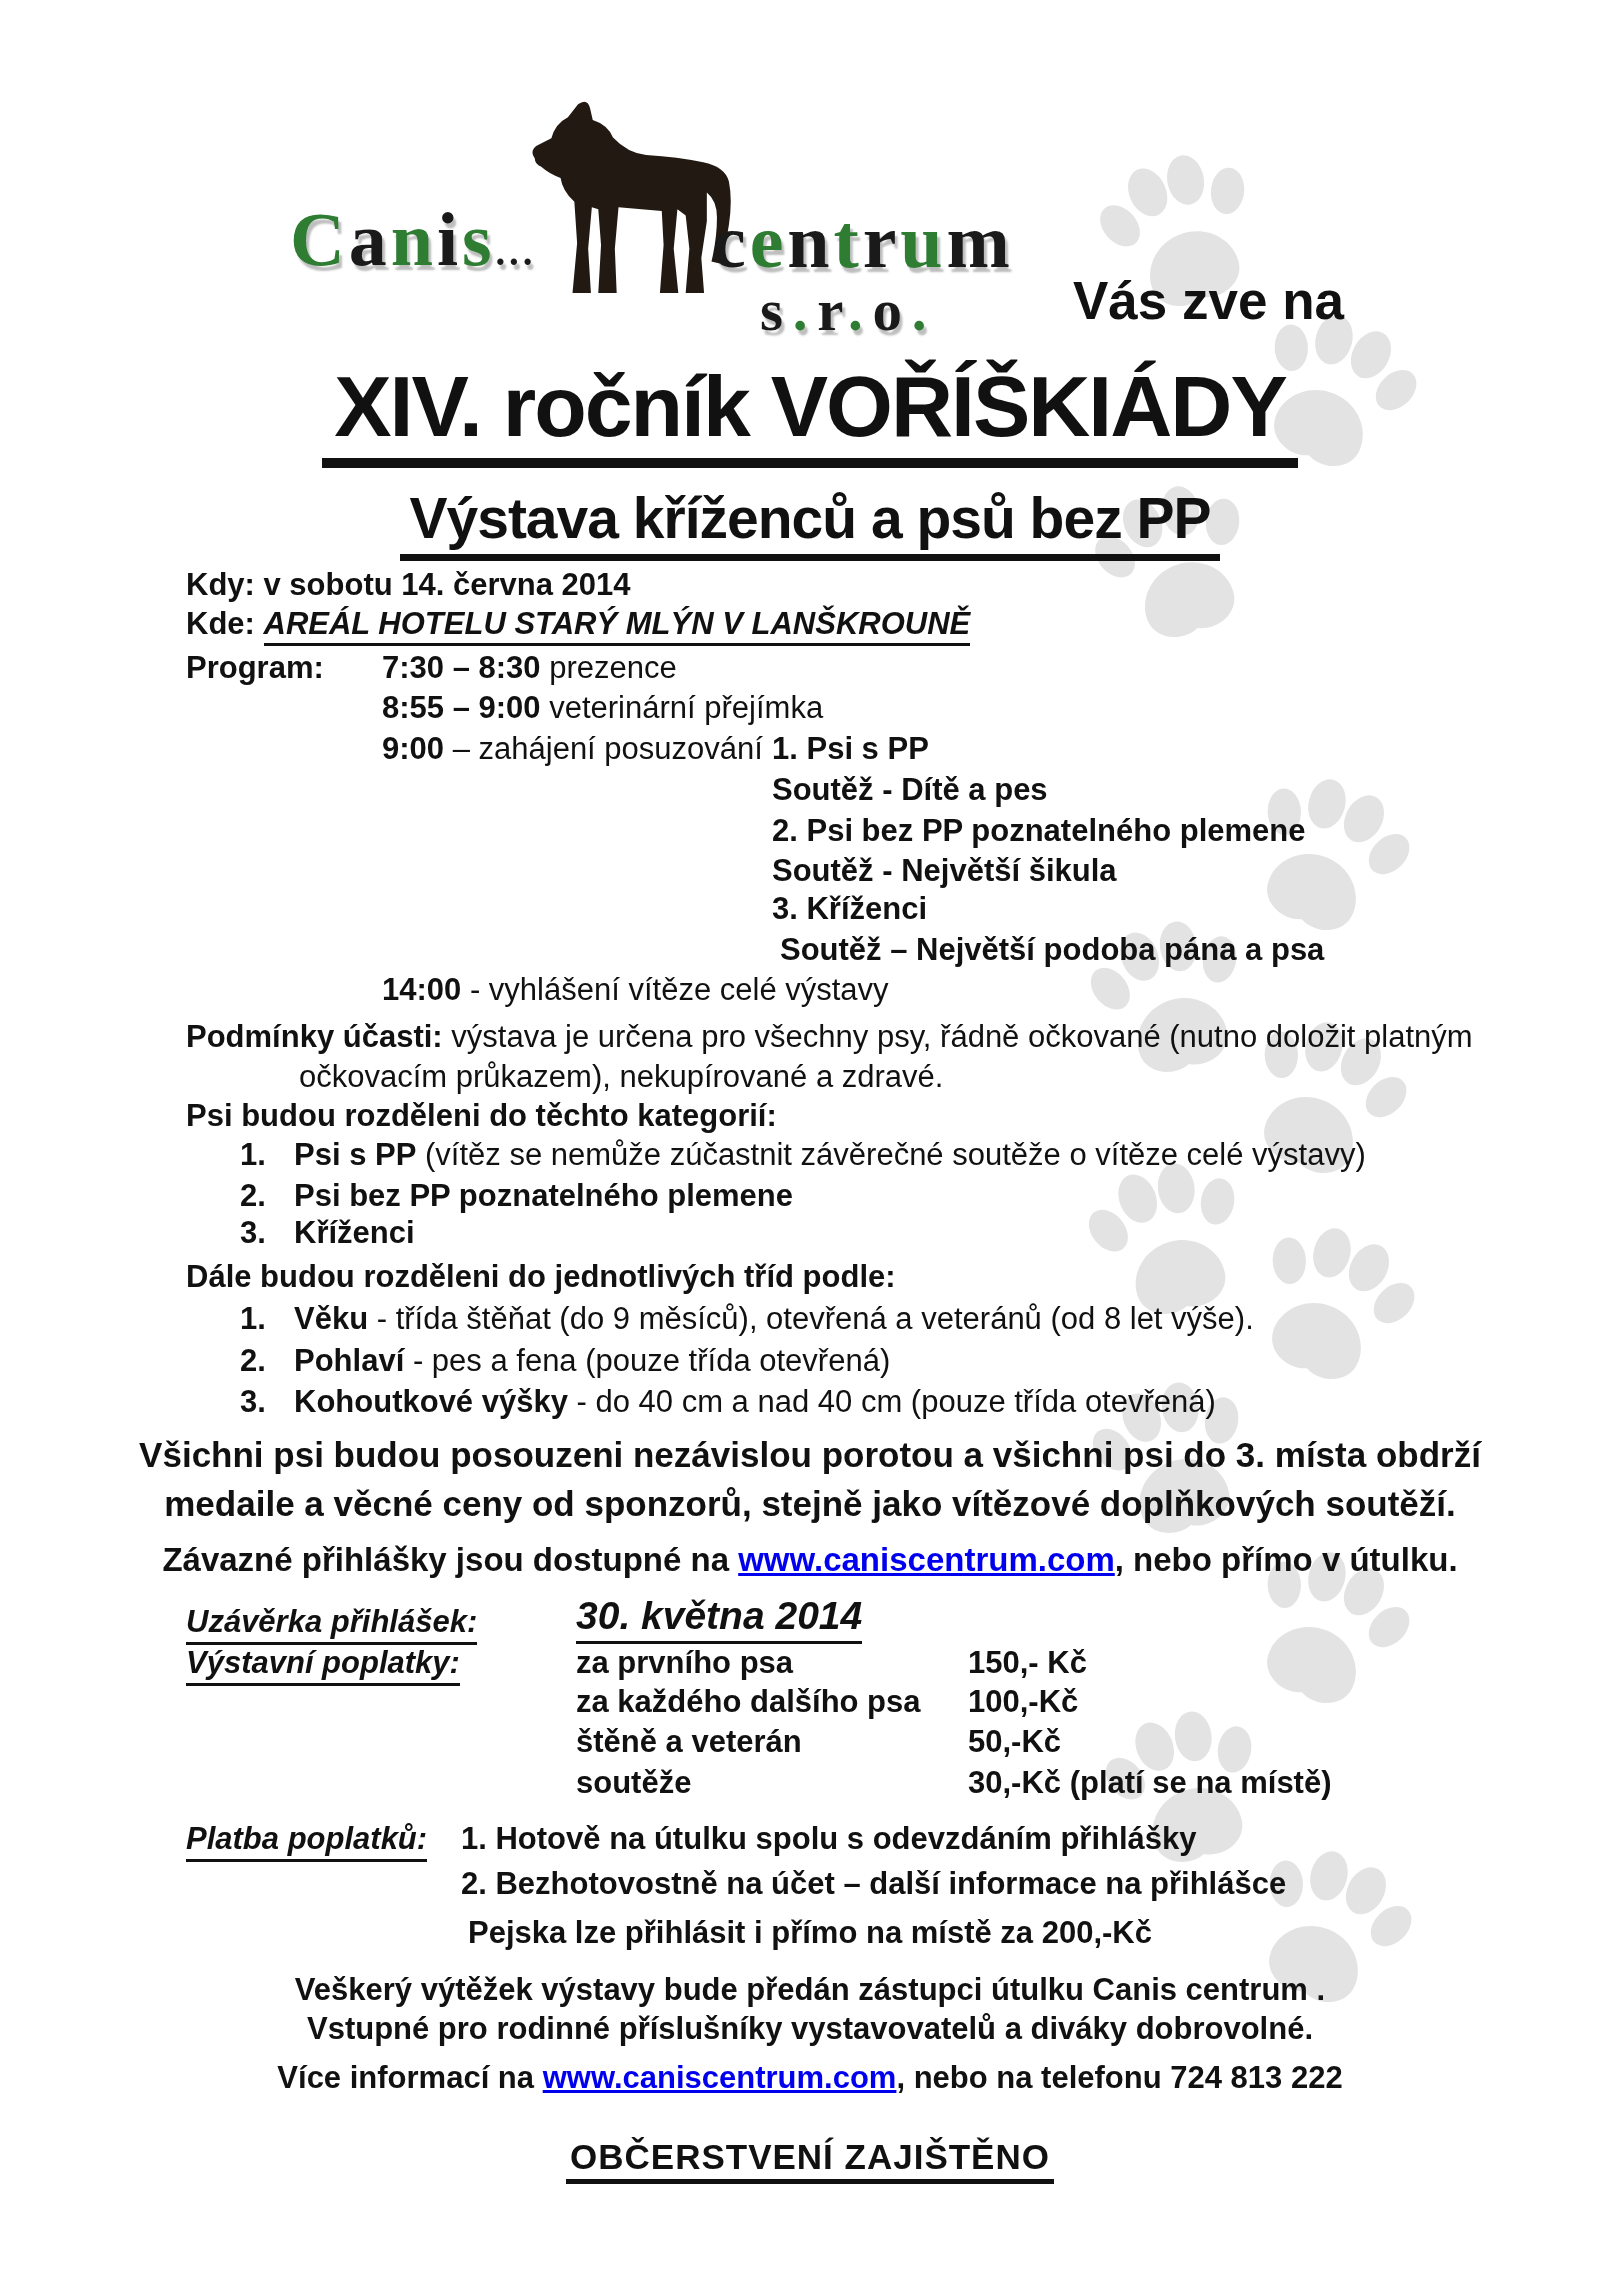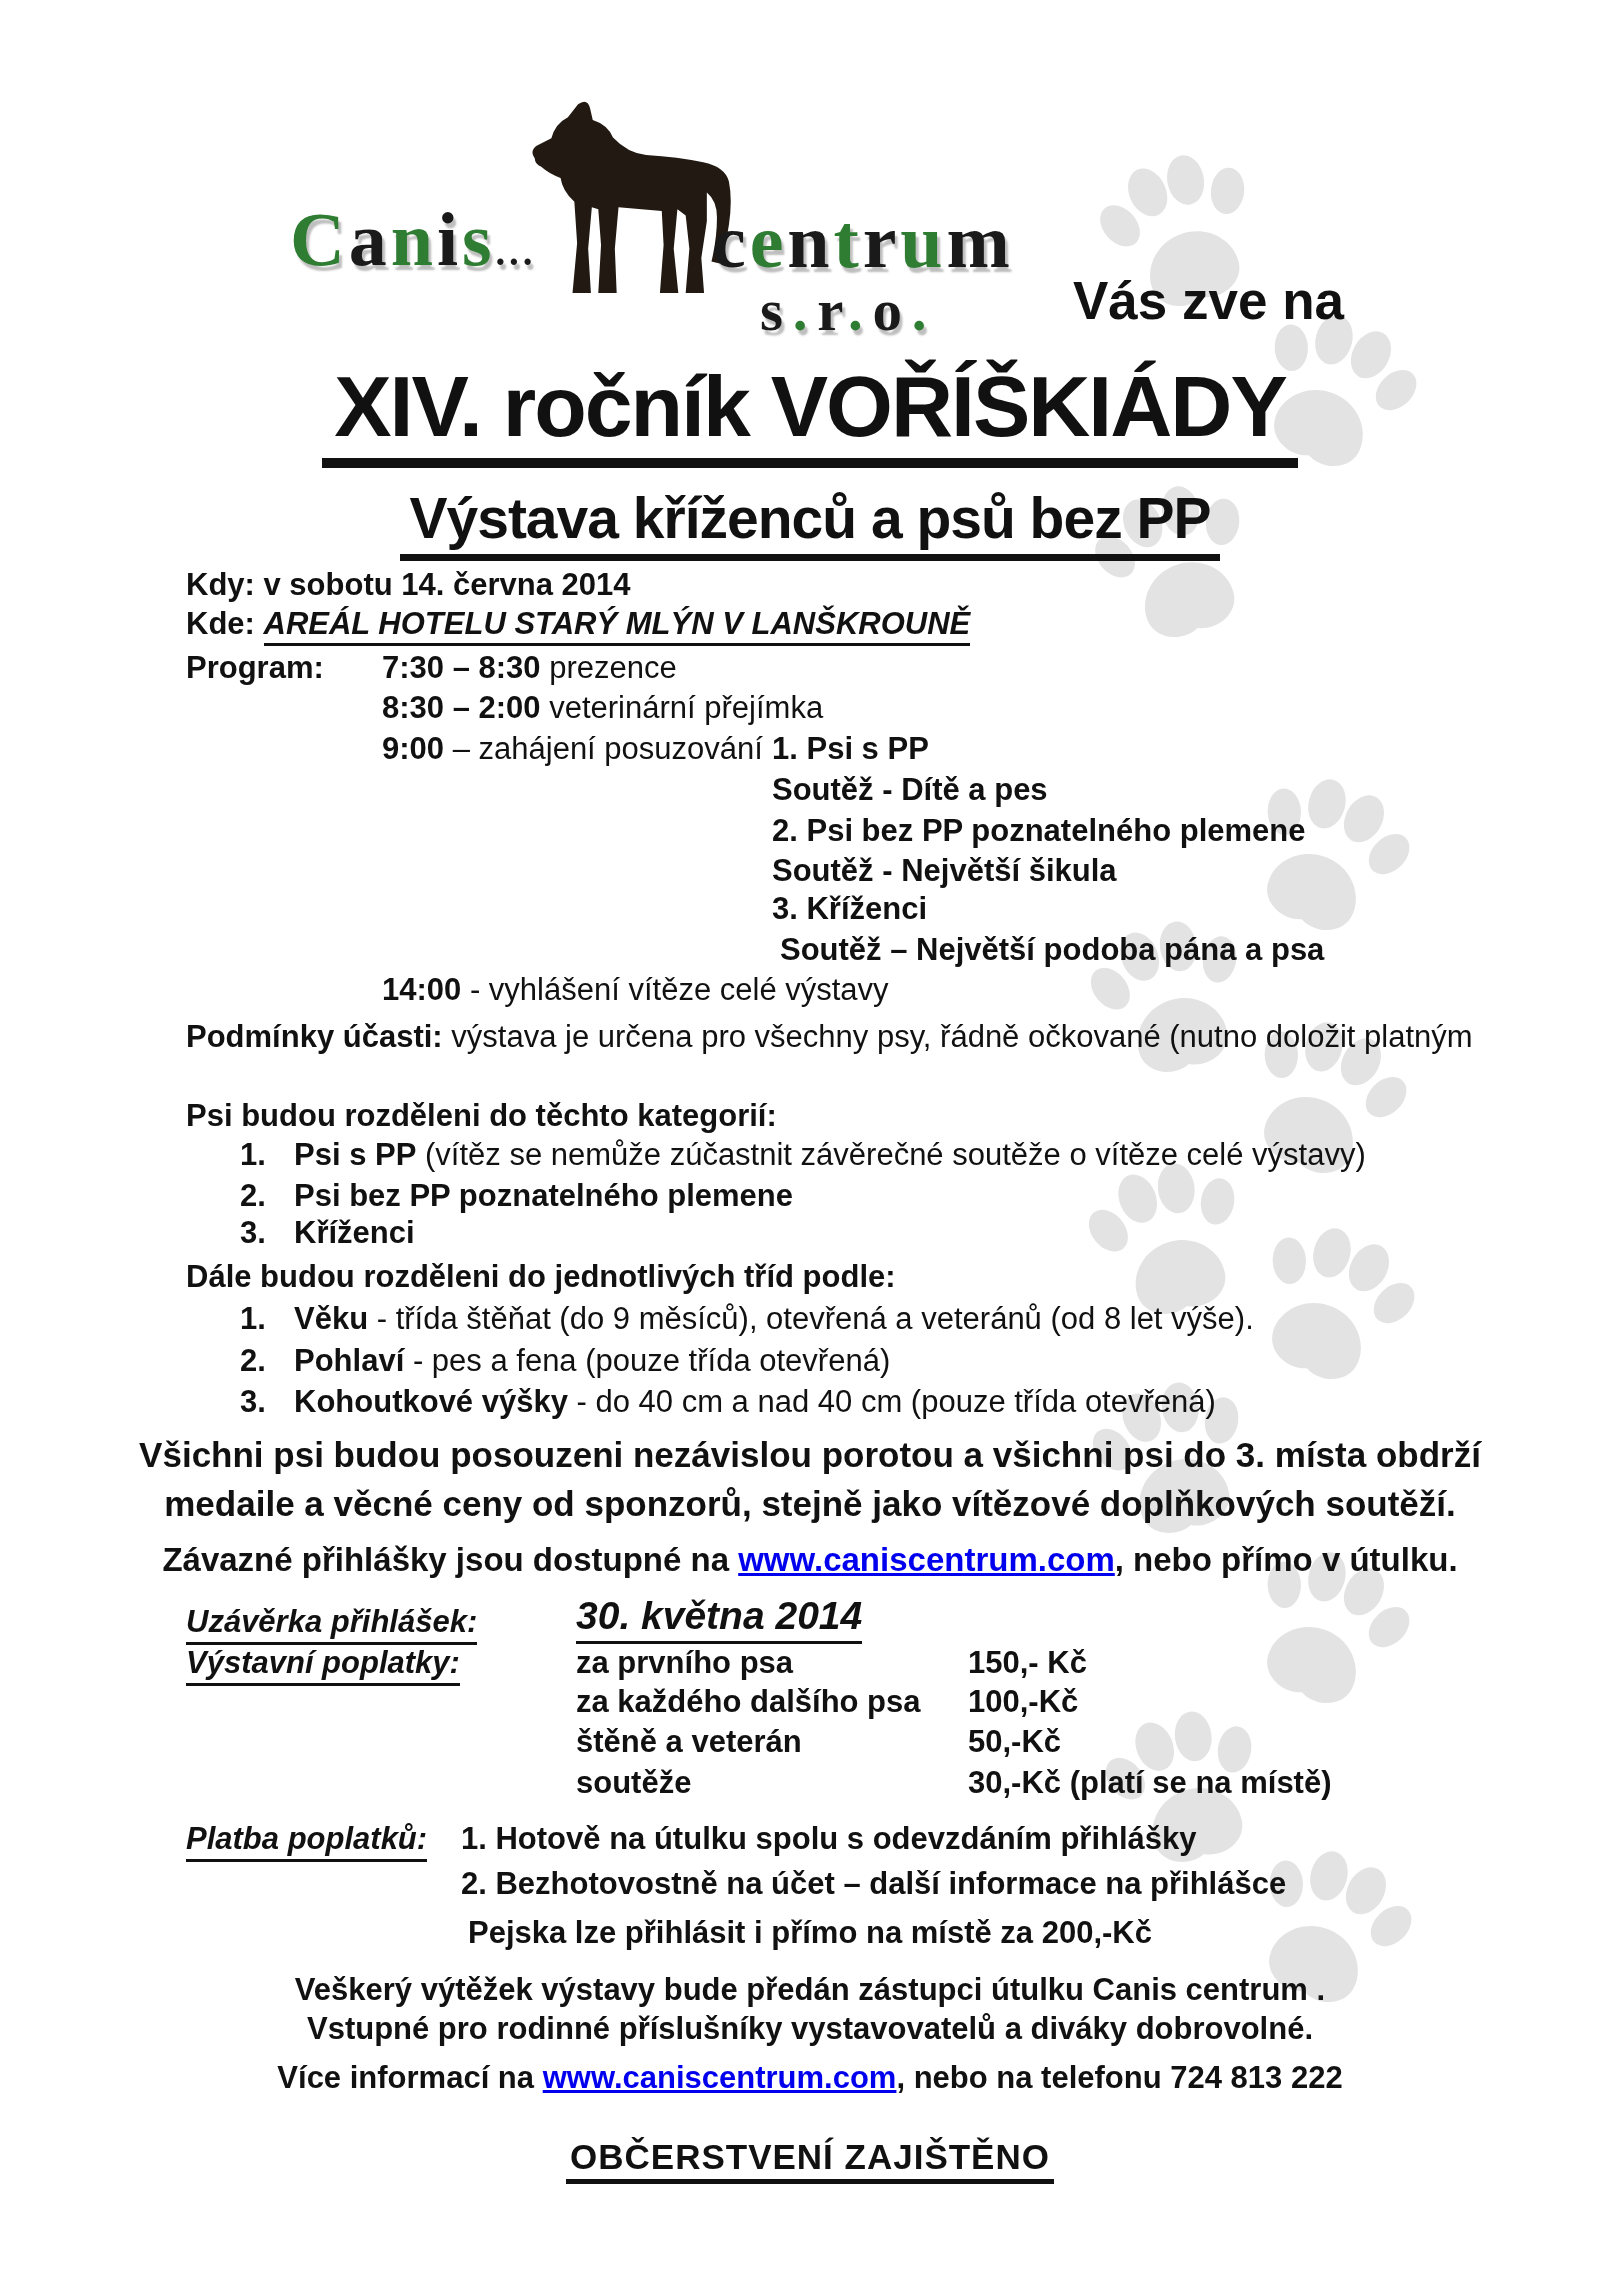--- a/index.html
+++ b/index.html
@@ -142,21 +142,21 @@
     <span>Kde:</span>
     <span class="u2">AREÁL HOTELU STARÝ MLÝN V LANŠKROUNĚ</span>
   </div>
 
   <div class="t b" style="left:186px;top:650px">Program:</div>
   <div class="t" style="left:382px;top:650px">
     <span class="b">7:30 – 8:30</span>
     <span>prezence</span>
   </div>
   <div class="t" style="left:382px;top:690px">
-    <span class="b">8:30 – 2:00</span>
+    <span class="b">8:55 – 9:00</span>
     <span>veterinární přejímka</span>
   </div>
   <div class="t" style="left:382px;top:731px">
     <span class="b">9:00</span>
     <span>– zahájení posuzování</span>
   </div>
 
   <div class="t b" style="left:772px;top:731px">1. Psi s PP</div>
   <div class="t b" style="left:772px;top:772px">Soutěž - Dítě a pes</div>
   <div class="t b" style="left:772px;top:813px">2. Psi bez PP poznatelného plemene</div>
@@ -166,20 +166,21 @@
 
   <div class="t" style="left:382px;top:972px">
     <span class="b">14:00</span>
     <span>- vyhlášení vítěze celé výstavy</span>
   </div>
 
   <div class="t" style="left:186px;top:1019px">
     <span class="b">Podmínky účasti:</span>
     <span>výstava je určena pro všechny psy, řádně očkované (nutno doložit platným</span>
   </div>
+  <div class="t" style="left:299px;top:1059px">očkovacím průkazem), nekupírované a zdravé.</div>
 
   <div class="t b" style="left:186px;top:1098px">Psi budou rozděleni do těchto kategorií:</div>
 
   <div class="t b" style="left:240px;top:1137px">1.</div>
   <div class="t" style="left:294px;top:1137px">
     <span class="b">Psi s PP</span>
     <span>(vítěz se nemůže zúčastnit závěrečné soutěže o vítěze celé výstavy)</span>
   </div>
   <div class="t b" style="left:240px;top:1178px">2.</div>
   <div class="t b" style="left:294px;top:1178px">Psi bez PP poznatelného plemene</div>

